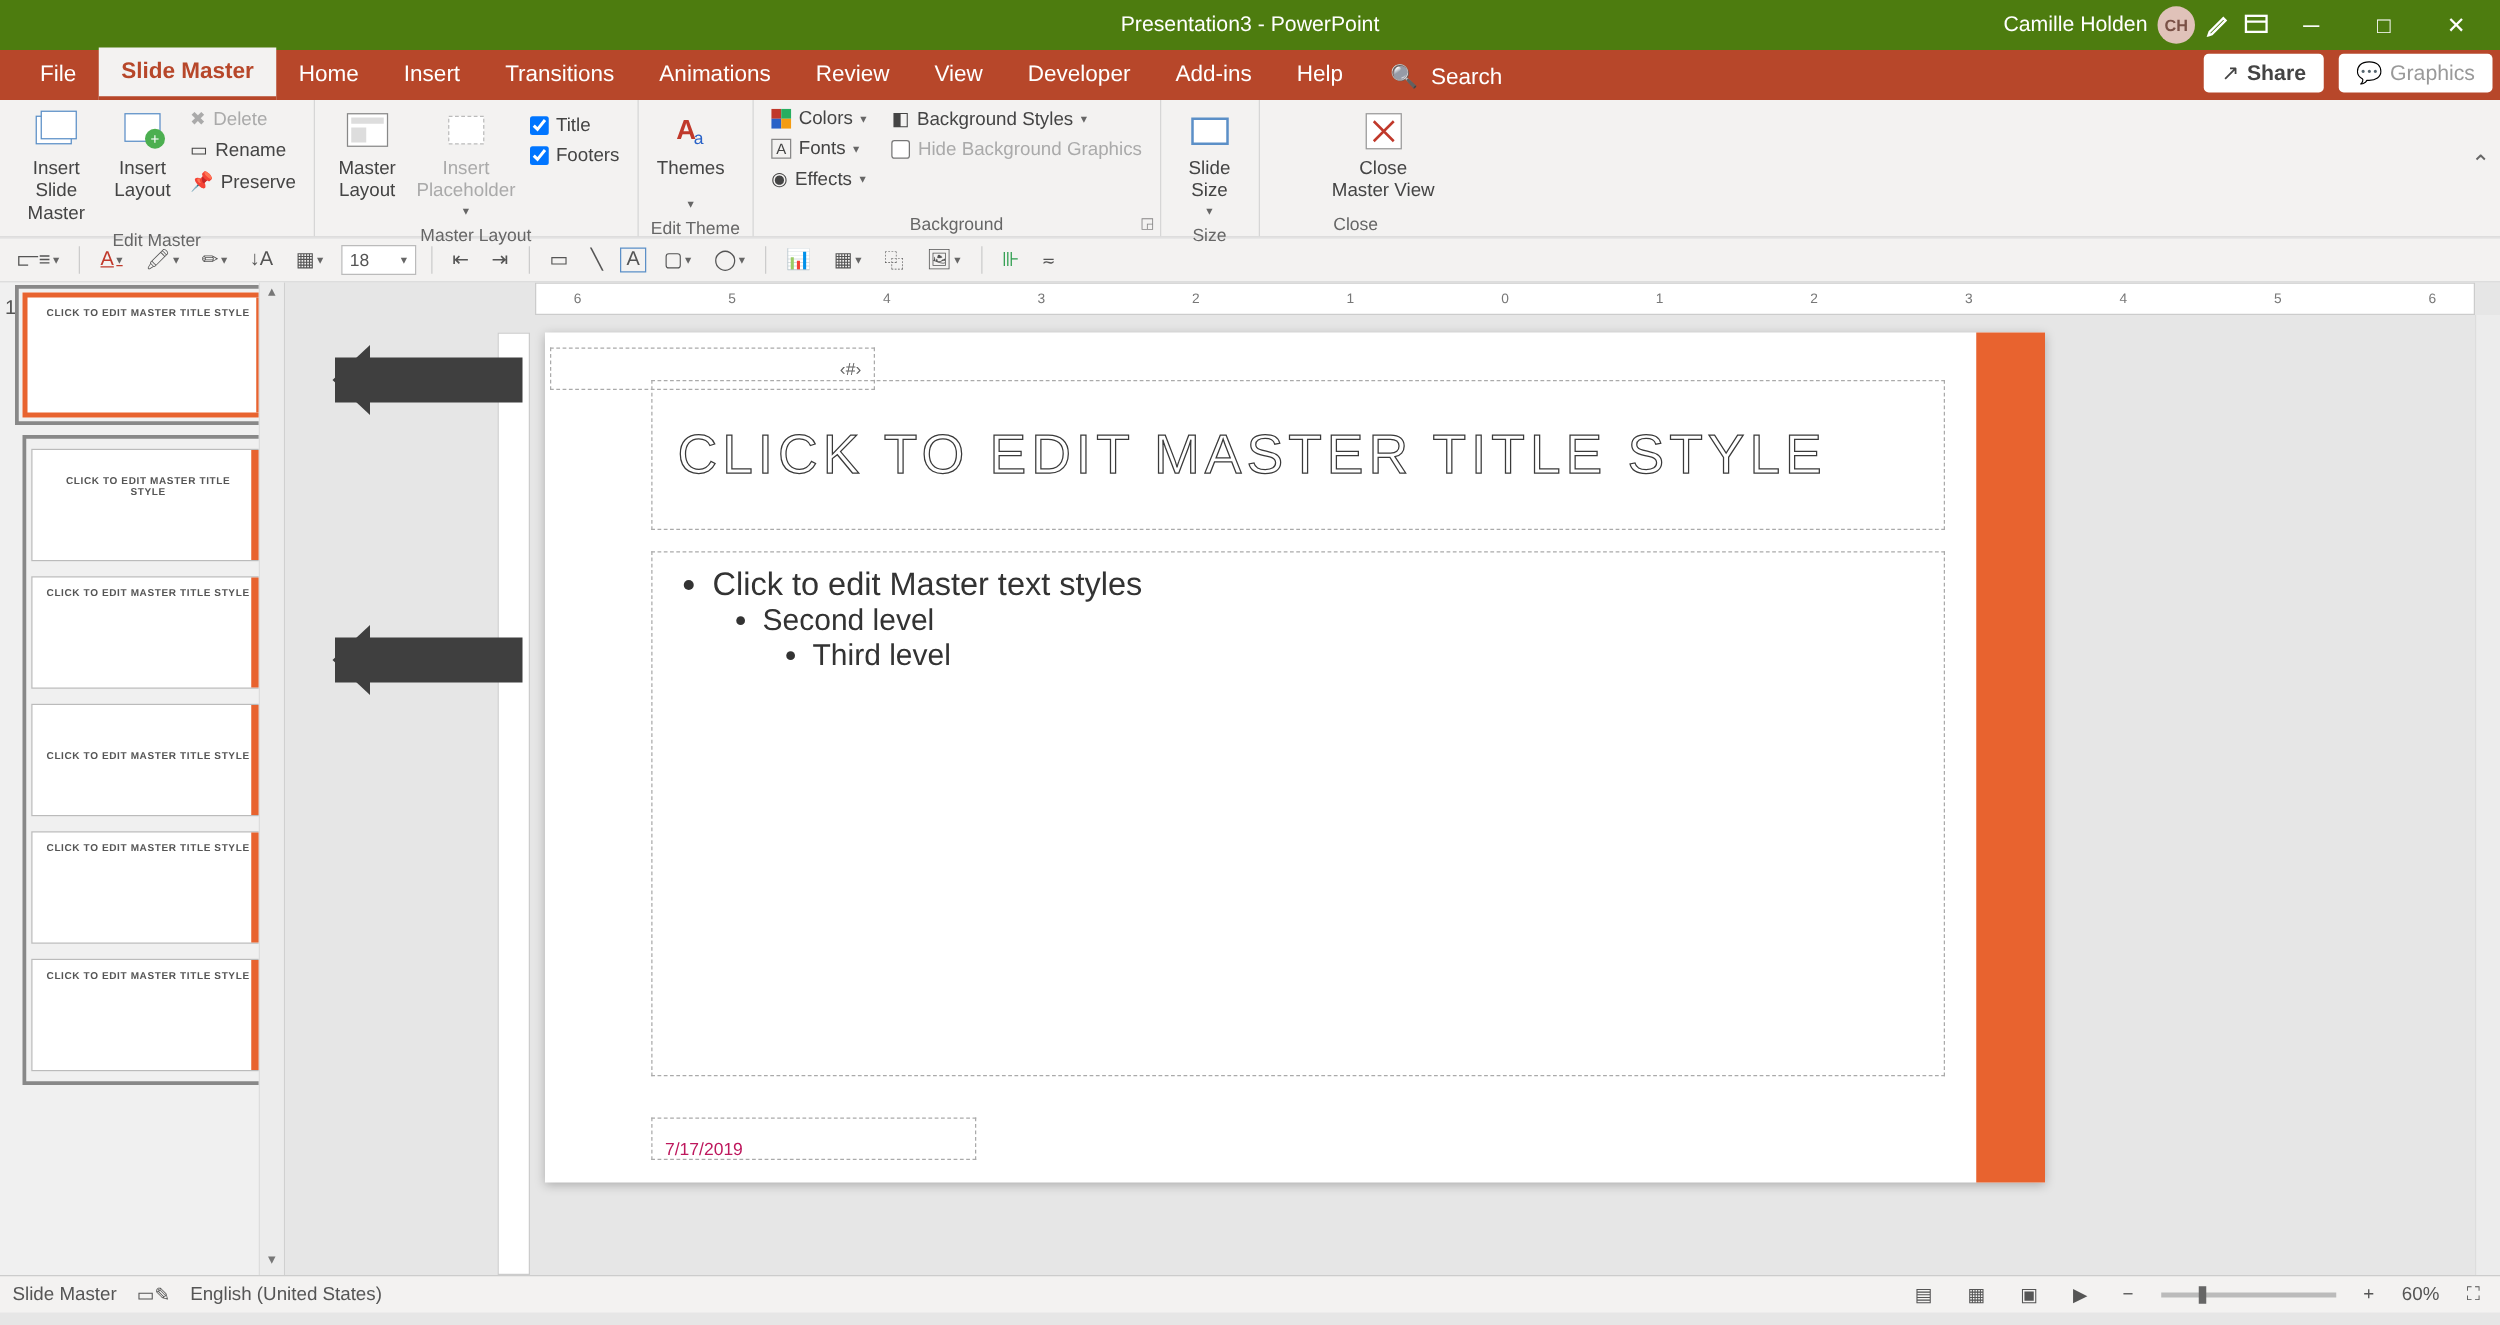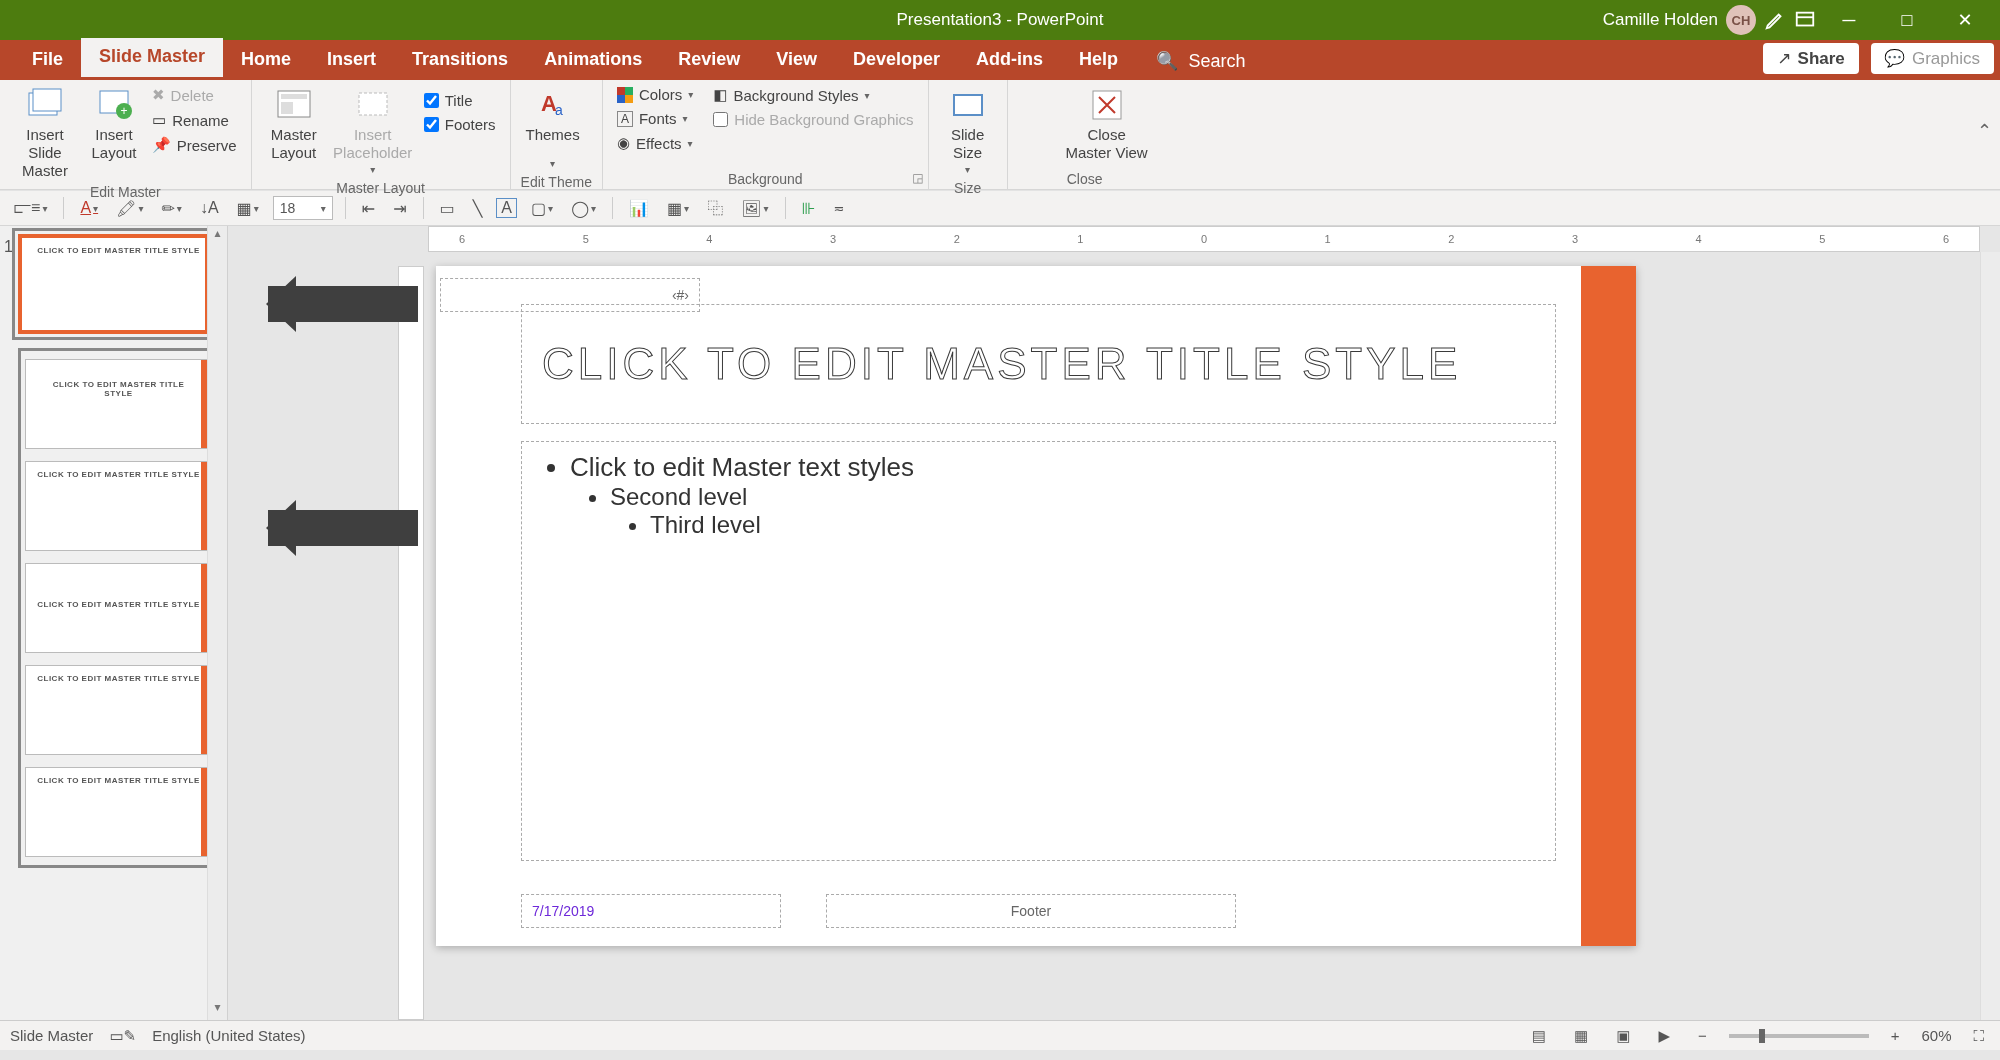--- a/index.html
+++ b/index.html
@@ -7,21 +7,21 @@
 
 
 .titlebar { height:40px; background:#4d7c0f; display:flex; align-items:center; color:#fff; font-size:17px; }
 .titlebar .doc-title { position:absolute; left:50%; transform:translateX(-50%); }
 .titlebar .right { margin-left:auto; display:flex; align-items:center; gap:8px; padding-right:10px; }
 .titlebar .avatar { width:30px; height:30px; border-radius:50%; background:#e0c2b9; color:#7a5147; display:flex; align-items:center; justify-content:center; font-size:13px; font-weight:600; }
 .titlebar .winbtn { width:50px; height:40px; display:flex; align-items:center; justify-content:center; font-size:18px; cursor:pointer; }
 
 
 .tabstrip { height:40px; background:#b7472a; display:flex; align-items:flex-end; padding-left:14px; color:#fff; font-size:18px; }
-.tabstrip .tab { padding:8px 18px 10px; cursor:pointer;font-weight:bold; }
+.tabstrip .tab { padding:8px 18px 10px; cursor:pointer; }
 .tabstrip .tab.active { background:#f3f2f1; color:#b7472a; font-weight:600; border-bottom:3px solid #b7472a; }
 .tabstrip .spacer { flex:1; }
 .tabstrip .search { display:flex; align-items:center; gap:10px; padding:0 20px 8px; color:#fff; }
 .tabstrip .actbtn { background:#fff; color:#444; border-radius:4px; padding:5px 14px; margin:0 6px 6px; font-size:17px; display:flex; align-items:center; gap:6px; cursor:pointer; }
 
 
 .ribbon { height:110px; background:#f3f2f1; border-bottom:1px solid #d6d6d6; display:flex; font-size:15px; color:#444; position:relative; }
 .group { border-right:1px solid #d6d6d6; padding:4px 10px 2px; display:flex; flex-direction:column; justify-content:space-between; }
 .group .gbody { display:flex; gap:4px; align-items:flex-start; }
 .group .glabel { text-align:center; font-size:14px; color:#666; padding-top:2px; }
@@ -62,21 +62,21 @@
 .canvaswrap { flex:1; position:relative; background:#e6e6e6; }
 .hruler { position:absolute; left:0; right:20px; top:0; height:26px; background:#fff; border:1px solid #ccc; font-size:11px; color:#777; display:flex; align-items:center; justify-content:space-between; padding:0 30px; }
 .slide { position:absolute; left:8px; top:40px; width:1200px; height:680px; background:#fff; box-shadow:0 2px 8px rgba(0,0,0,.25); }
 .slide .accent { position:absolute; right:0; top:0; width:55px; height:100%; background:#e8632f; }
 .ph { position:absolute; border:1px dashed #aaa; }
 .ph.title { left:85px; top:38px; width:1035px; height:120px; display:flex; align-items:center; padding:0 20px; }
 .ph.title span { font-family:"Arial Black",sans-serif; font-size:44px; letter-spacing:4px; color:#3a3a3a; -webkit-text-stroke:1px #3a3a3a; -webkit-text-fill-color:#fff; }
 .ph.body { left:85px; top:175px; width:1035px; height:420px; padding:10px 20px; font-size:26px; color:#333; }
 .ph.body ul{ list-style:disc; padding-left:28px; }
 .ph.body ul ul{ padding-left:40px; font-size:24px; }
-.ph.date { left:85px; bottom:18px; width:260px; height:34px; font-size:14px; color:#6d28d9; display:flex; align-items:center; padding:0 10px;}
+.ph.date { left:85px; bottom:18px; width:260px; height:34px; font-size:14px; color:#be185d; display:flex; align-items:flex-end; padding:0 10px;}
 .ph.foot { left:390px; bottom:18px; width:410px; height:34px; font-size:14px; color:#666; display:flex; align-items:center; justify-content:center;}
 .ph.num  { right:75px; bottom:18px; width:260px; height:34px; font-size:14px; color:#666; display:flex; align-items:center; justify-content:flex-end; padding:0 10px;}
 .vscroll { position:absolute; right:0; top:26px; bottom:0; width:20px; background:#ececec; border-left:1px solid #ddd; }
 
 
 .status { height:30px; background:#f3f2f1; border-top:1px solid #ccc; display:flex; align-items:center; font-size:15px; color:#555; padding:0 10px; gap:16px; }
 .status .spacer { flex:1; }
 .status .vb { padding:2px 6px; cursor:pointer; }
 .zoomtrack { width:140px; height:4px; background:#bbb; position:relative; }
 .zoomtrack .knob { position:absolute; top:-5px; left:30px; width:6px; height:14px; background:#666; }
@@ -410,23 +410,20 @@
               </li>
                   </ul>
             </li>
               </ul>
           </li>
         </ul>
       </div>
       <div class="ph date">
           <span>7/17/2019</span>
         </div>
-      <div class="ph foot">
-          <span>Footer</span>
-        </div>
       <div class="ph num">
           <span>‹#›</span>
         </div>
     </div>
     <div class="vscroll"></div>
   </div>
 </div>
 
 <div class="status">
   <span>Slide Master</span>

